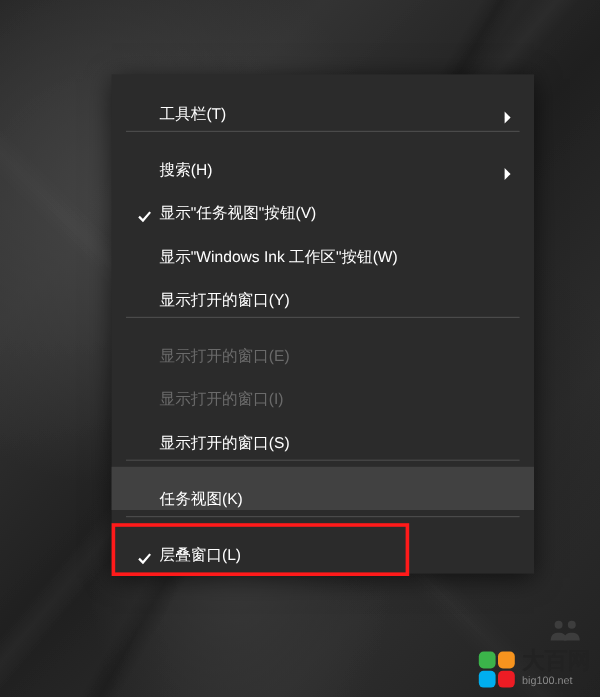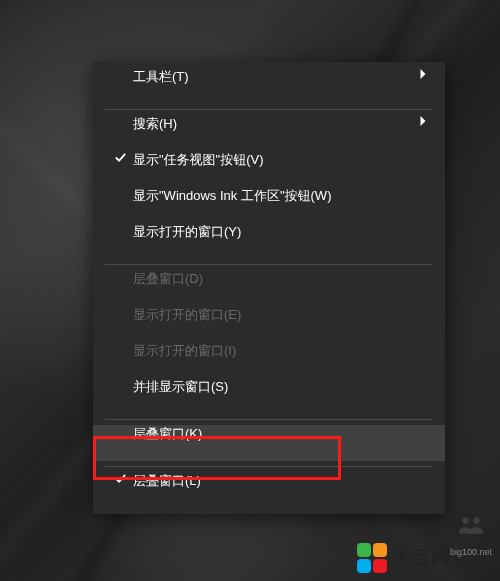--- a/index.html
+++ b/index.html
@@ -38,21 +38,21 @@
       position: absolute;
       left: 93px;
       top: 62px;
       width: 352px;
       background: #2b2b2b;
       box-shadow: 0 4px 20px rgba(0,0,0,0.6);
       padding: 6px 0;
     }
     .menu-item {
       display: flex;
-      align-items: flex-start;
+      align-items: flex-end;
       height: 36px;
       padding: 0 14px 0 14px;
       color: #ffffff;
       font-size: 13px;
       cursor: default;
       position: relative;
     }
     .menu-item .icon-slot {
       width: 26px;
       display: flex;
@@ -121,21 +121,21 @@
       display: grid;
       grid-template-columns: 1fr 1fr;
       grid-template-rows: 1fr 1fr;
       gap: 2px;
     }
     .logo-squares div {
       border-radius: 4px;
     }
     .logo-text {
       display: flex;
-      flex-direction: row;
+      flex-direction: column;
       line-height: 1.1;
     }
     .logo-main {
       color: #222;
       font-size: 19px;
       font-weight: bold;
     }
     .logo-sub {
       color: #888;
       font-size: 9px;
@@ -197,45 +197,41 @@
     <span class="label">显示"Windows Ink 工作区"按钮(W)</span>
   </div>
 
   <div class="menu-item">
     <span class="icon-slot"></span>
     <span class="label">显示打开的窗口(Y)</span>
   </div>
 
   <div class="separator"></div>
 
+
   <div class="menu-item disabled">
     <span class="icon-slot"></span>
-    <span class="label">层叠窗口(D)</span>
+    <span class="label">显示打开的窗口(E)</span>
   </div>
 
   <div class="menu-item disabled">
     <span class="icon-slot"></span>
-    <span class="label">显示打开的窗口(E)</span>
-  </div>
-
-  <div class="menu-item disabled">
-    <span class="icon-slot"></span>
     <span class="label">显示打开的窗口(I)</span>
   </div>
 
   <div class="menu-item">
     <span class="icon-slot"></span>
-    <span class="label">并排显示窗口(S)</span>
+    <span class="label">显示打开的窗口(S)</span>
   </div>
 
   <div class="separator"></div>
 
   <div class="menu-item hovered">
     <span class="icon-slot"></span>
-    <span class="label">层叠窗口(K)</span>
+    <span class="label">任务视图(K)</span>
   </div>
 
   <div class="separator"></div>
 
   <div class="menu-item">
     <span class="icon-slot check-icon">
       <svg viewBox="0 0 14 14">
           <path d="M2 7 L5.5 10.5 L12 3"></path>
         </svg>
     </span>

